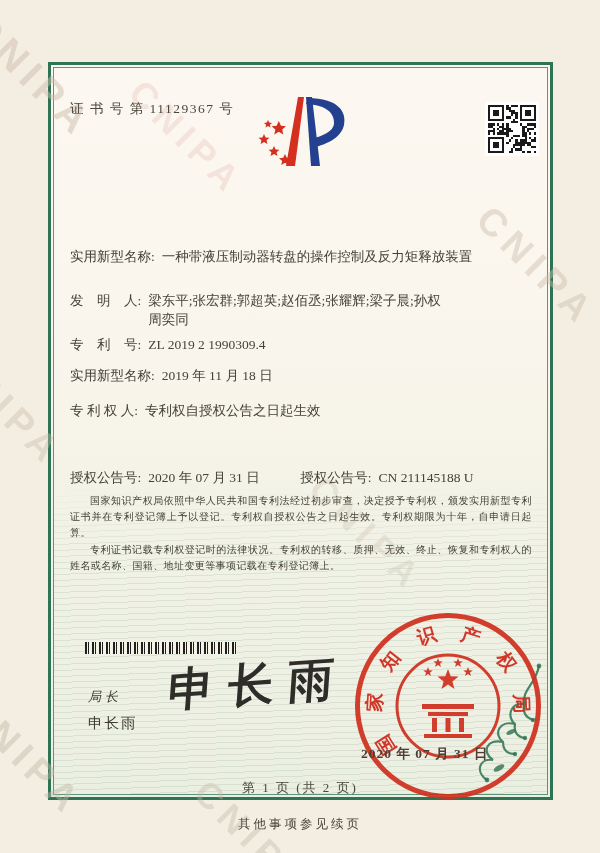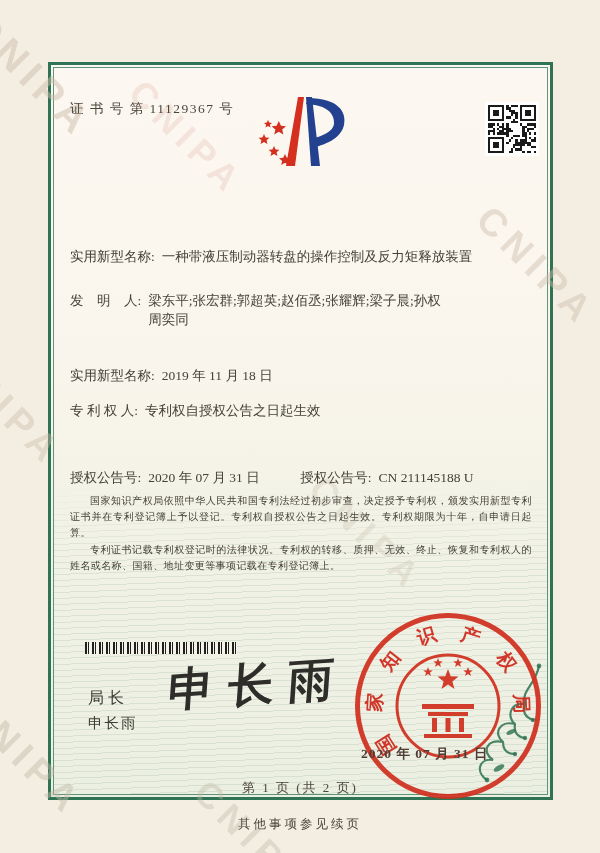--- a/index.html
+++ b/index.html
@@ -58,21 +58,21 @@
   .gval{display:inline-block;width:146px;margin-left:7px;}
   .glabel2{margin-left:6px;white-space:pre;}
 
   .paras{position:absolute;left:70px;top:493px;width:462px;font-size:10px;line-height:1.62;
     text-align:justify;color:#454238;letter-spacing:.4px;}
   .paras p{margin:0;text-indent:2em;}
 
   .barcode{position:absolute;left:85px;top:642px;width:152px;height:12px;
     background:repeating-linear-gradient(90deg,#20201e 0 2px,#f5f2e8 2px 3px,#20201e 3px 4px,#f5f2e8 4px 7px,#20201e 7px 9px,#f5f2e8 9px 10px,#20201e 10px 11px,#f5f2e8 11px 14px);}
 
-  .director-title{position:absolute;left:88px;top:688px;font-size:16px;letter-spacing:4px;color:#3c3a32;}
+  .director-title{position:absolute;left:88px;top:688px;font-size:13px;letter-spacing:4px;color:#3c3a32;font-style:italic;}
   .director-name{position:absolute;left:88px;top:714px;font-size:14.5px;letter-spacing:2px;color:#3c3a32;}
   .signature{position:absolute;left:168px;top:654px;font-size:46px;letter-spacing:14px;color:#2e2d2a;
     transform:rotate(-4deg) skewX(-8deg);font-weight:600;}
 
   
   .seal{position:absolute;left:355px;top:613px;width:186px;height:186px;z-index:4;opacity:.93;}
   .seal-border{position:absolute;inset:0;border:5px solid #d0301f;border-radius:50%;box-sizing:border-box;}
   .seal-ring{position:absolute;inset:0;}
   .seal-ring span{position:absolute;left:50%;top:50%;width:22px;height:22px;margin:-11px 0 0 -11px;
     font-size:19px;font-weight:bold;color:#cf2a1c;text-align:center;line-height:22px;}
@@ -270,20 +270,23 @@
     </div>
 
 
     <div class="frow r0">
       <span class="flabel">实用新型名称:</span><span class="fvalue">一种带液压制动器转盘的操作控制及反力矩释放装置</span>
     </div>
     <div class="frow r1">
       <span class="flabel">发　明　人:</span><span class="fvalue pre">梁东平;张宏群;郭超英;赵佰丞;张耀辉;梁子晨;孙权
 周奕同</span>
     </div>
+    <div class="frow r2">
+      <span class="flabel">专　利　号:</span><span class="fvalue">ZL 2019 2 1990309.4</span>
+    </div>
     <div class="frow r3">
       <span class="flabel">实用新型名称:</span><span class="fvalue">2019 年 11 月 18 日</span>
     </div>
     <div class="frow r4">
       <span class="flabel">专 利 权 人:</span><span class="fvalue">专利权自授权公告之日起生效</span>
     </div>
     <div class="frow r6">
       <span class="flabel">授权公告号:</span><span class="gval">2020 年 07 月 31 日</span><span class="flabel glabel2">授权公告号:</span><span class="fvalue">CN 211145188 U</span>
     </div>
 

